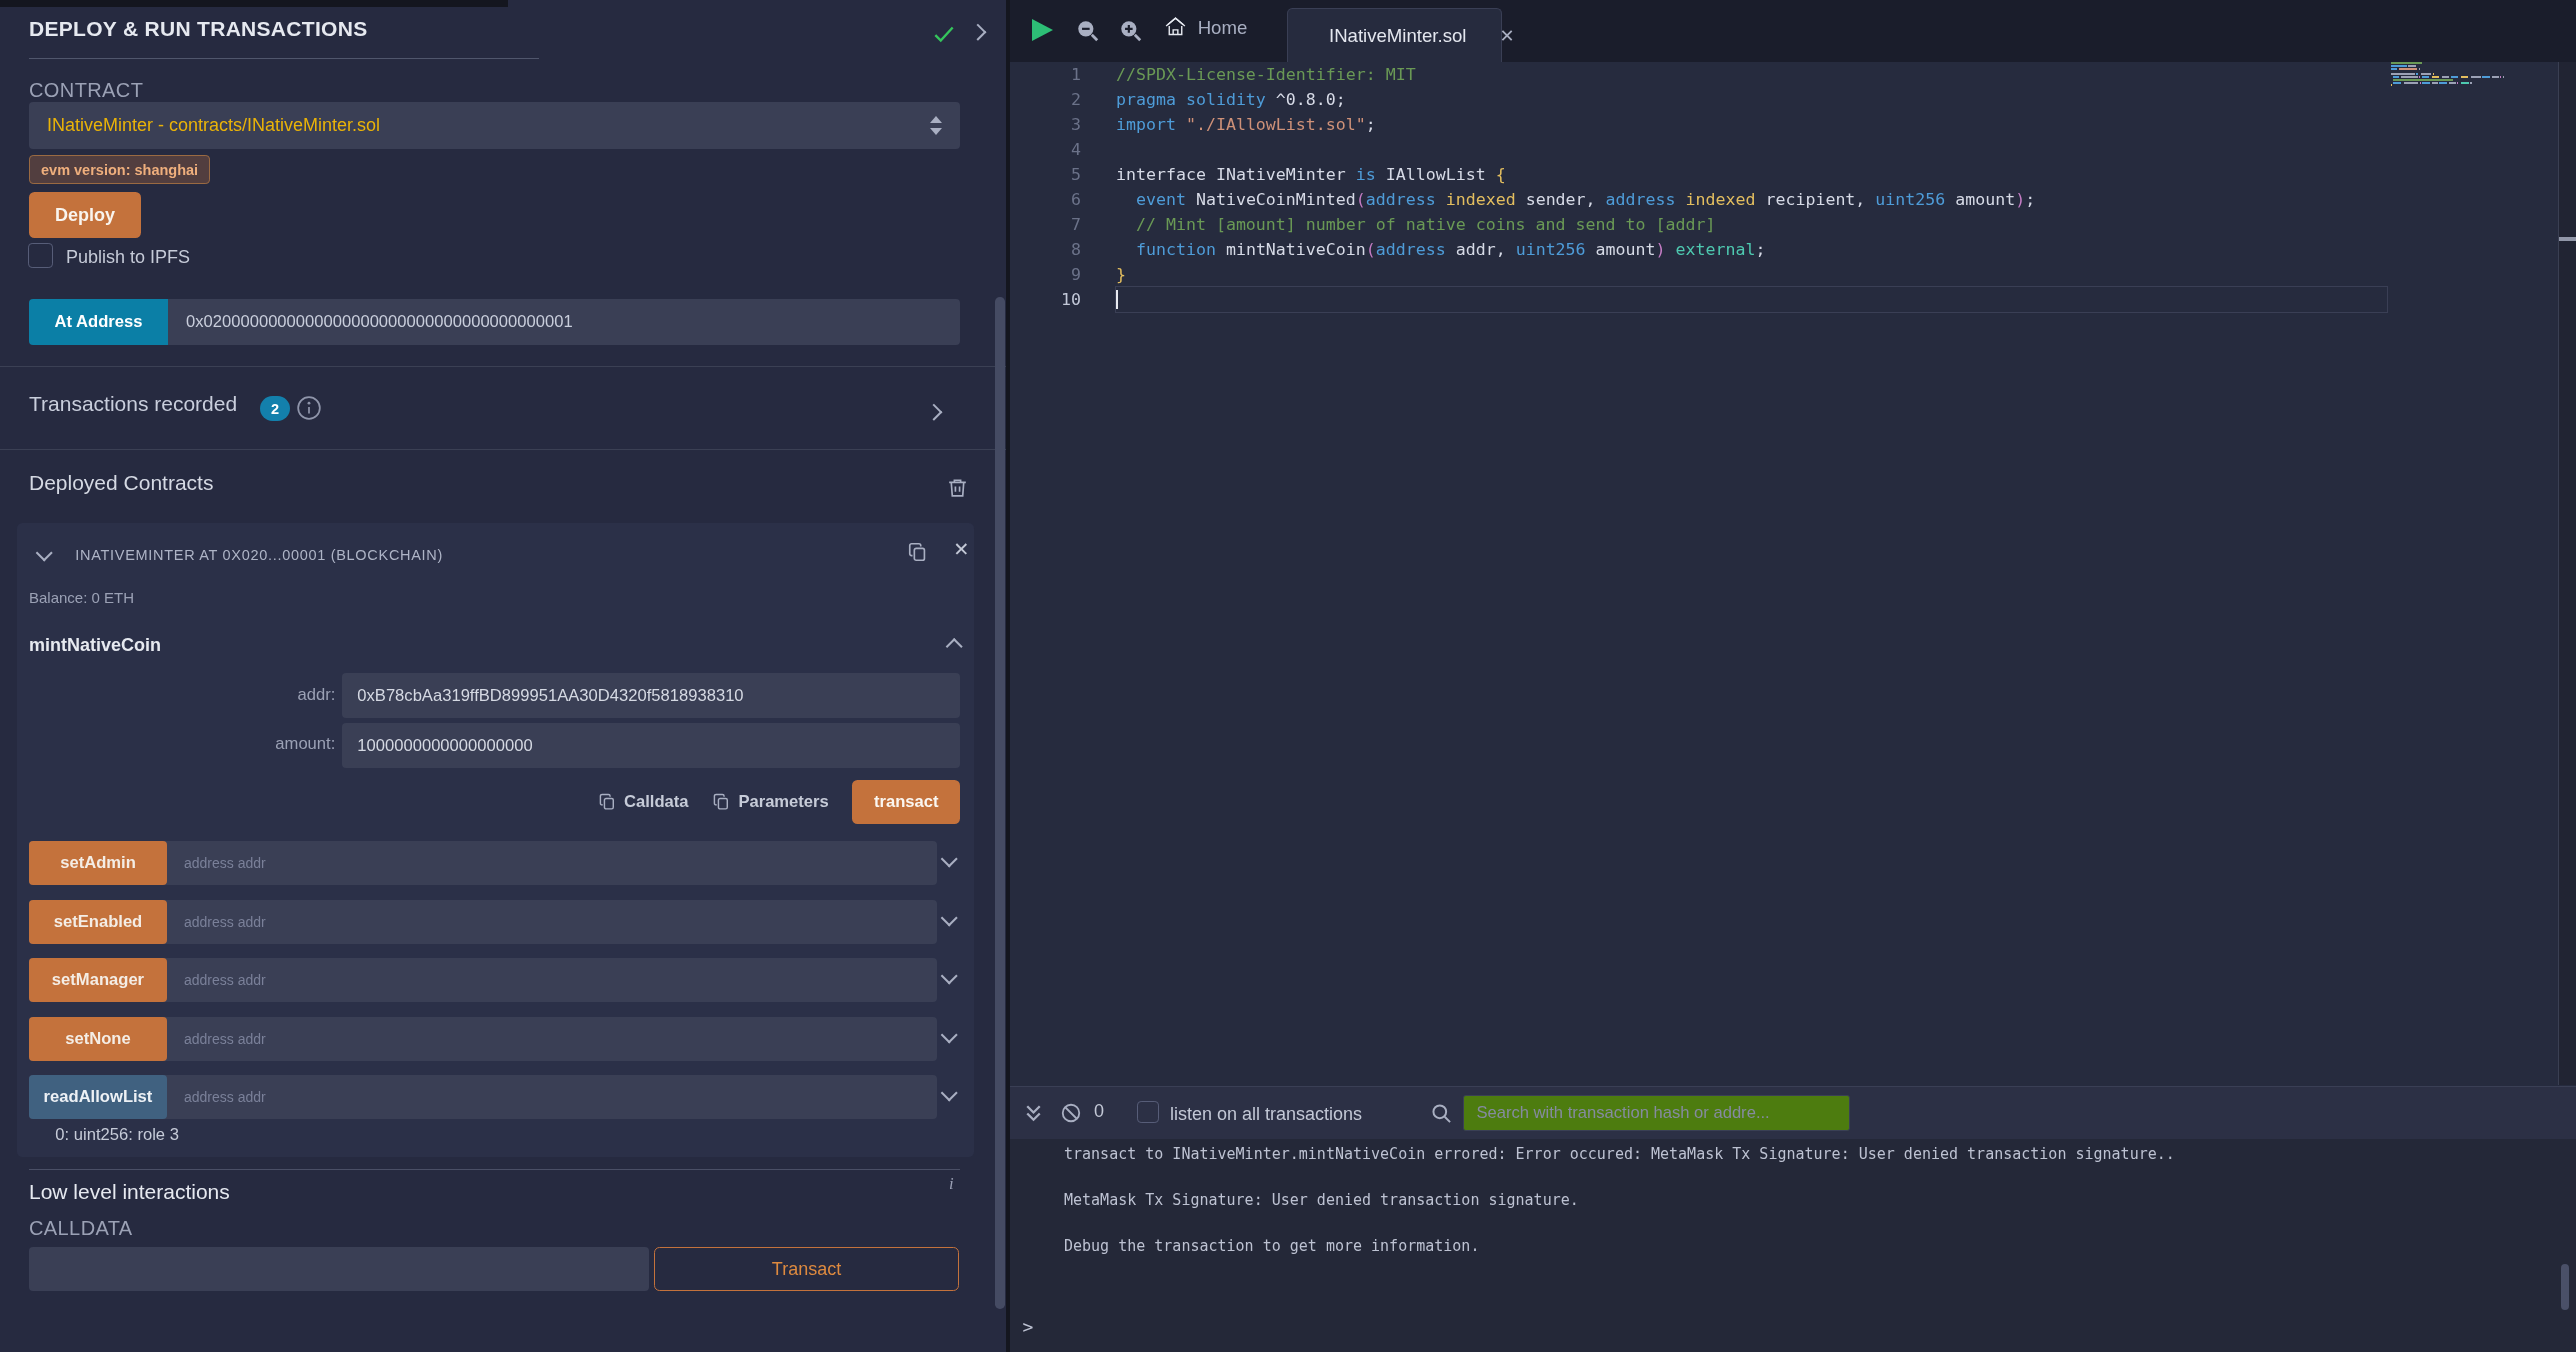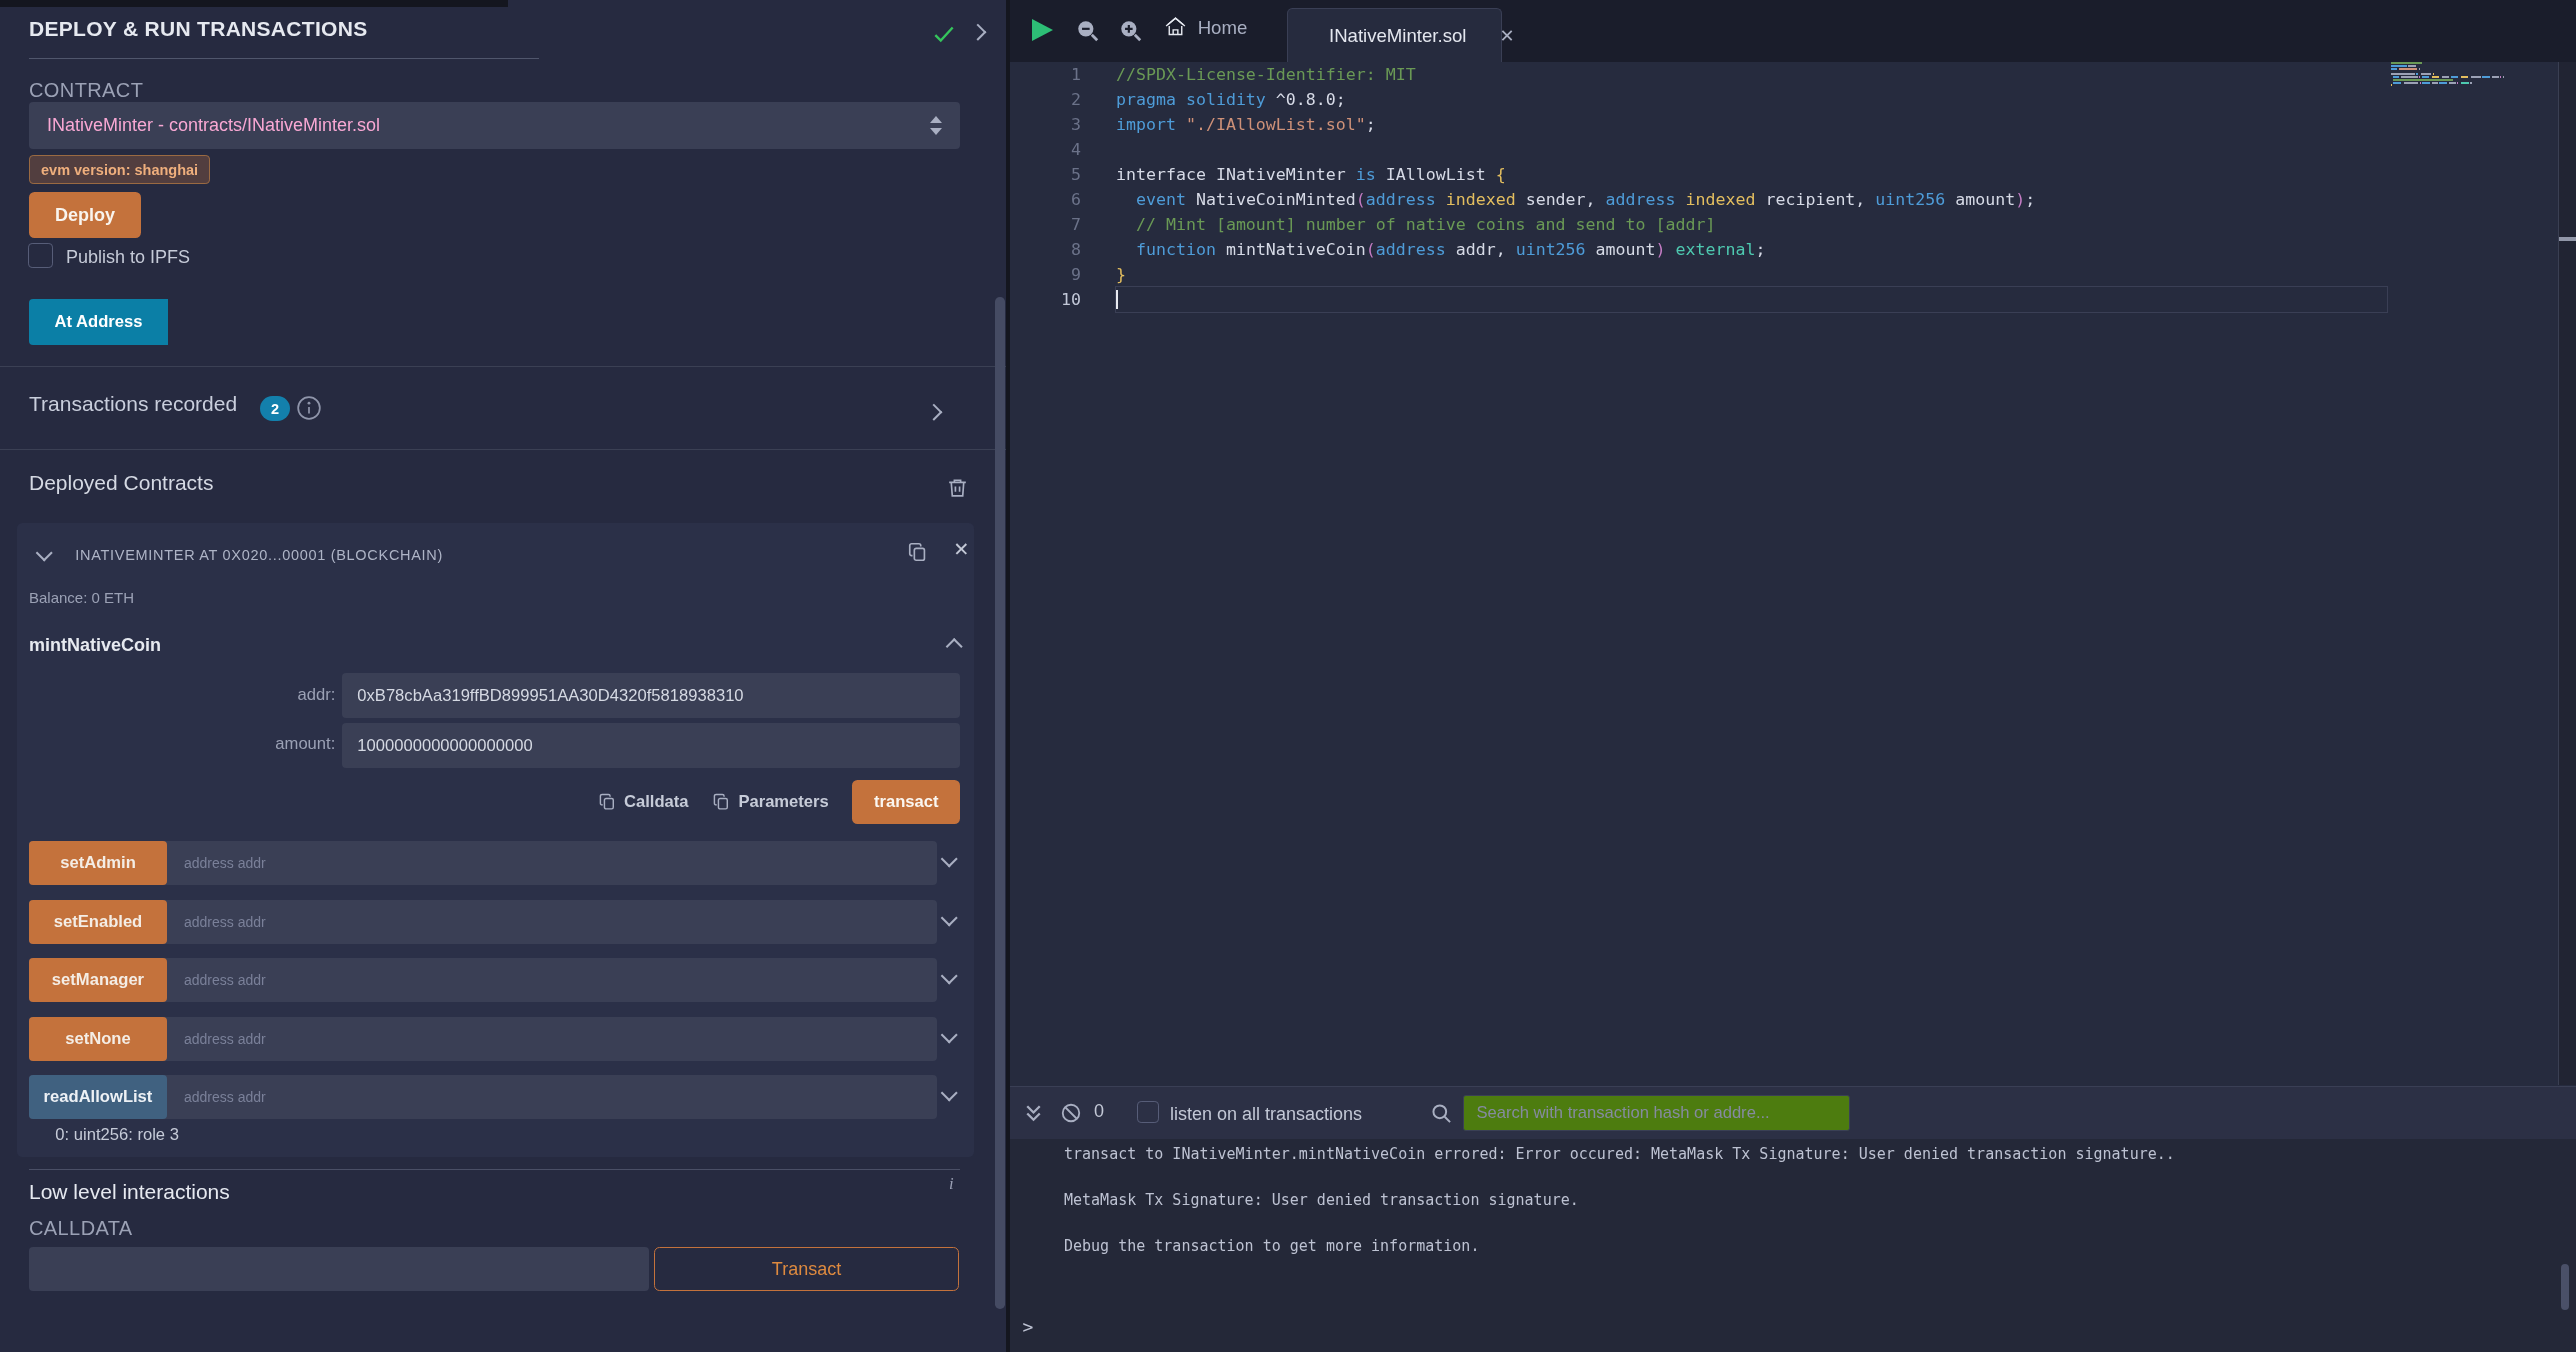--- a/index.html
+++ b/index.html
@@ -14,38 +14,38 @@
 
   .abs { position:absolute; }
   .p-title { left:29px; top:16.6px; font-size:21px; font-weight:700; color:#E6E9F0; letter-spacing:0.3px; }
   .icon-btn { cursor:pointer; }
   .p-underline { left:29px; top:58px; width:510px; height:1.4px; background:#50566C; }
   .form-label { font-size:20px; color:#9BA1B5; letter-spacing:0.4px; }
   .lbl-contract { left:29px; top:79px; }
 
   .select { left:29px; top:102px; width:931px; height:47px; background:#3A3F55; border-radius:4.1px;
             display:flex; align-items:center; padding:0 18px; cursor:pointer; }
-  .select .sel-text { font-size:18px; color:#f9a8d4; flex:1; white-space:nowrap; overflow:hidden; }
+  .select .sel-text { font-size:18px; color:#eab308; flex:1; white-space:nowrap; overflow:hidden; }
   .stepper { display:flex; flex-direction:column; align-items:center; }
   .tri-up { width:0; height:0; border-left:6.2px solid transparent; border-right:6.2px solid transparent;
             border-bottom:7.6px solid #A9AFC2; margin-bottom:4.8px; }
   .tri-down { width:0; height:0; border-left:6.2px solid transparent; border-right:6.2px solid transparent;
               border-top:7.6px solid #A9AFC2; }
 
   .badge-evm { left:29px; top:155px; display:inline-block; padding:5.5px 11px; border:1.4px solid #9A6A42;
                background:rgba(196,114,60,.28); border-radius:4.1px; font-size:14.5px; font-weight:700; color:#EFAF7D; }
 
   .btn { border:none; border-radius:5.5px; cursor:pointer; font-family:"Liberation Sans",sans-serif; }
   .btn-deploy { left:29px; top:192px; width:112px; height:46px; background:#C4723C; color:#F9F4EE;
                 font-size:18px; font-weight:700; }
   .cb { width:25px; height:25px; border:1.4px solid #575D78; border-radius:4.1px; background:transparent; cursor:pointer; }
   .cb-publish { left:28px; top:243px; }
   .lbl-publish { left:66px; top:247px; font-size:18px; color:#C6CBD8; }
 
-  .ataddr { left:29px; top:299px; width:931px; height:46px; display:flex; border-radius:4.1px; overflow:hidden;flex-direction:column; }
+  .ataddr { left:29px; top:299px; width:931px; height:46px; display:flex; border-radius:4.1px; overflow:hidden; }
   .btn-ataddr { width:139px; height:46px; background:#0B7FA6; color:#FFFFFF; font-size:16.6px; font-weight:700;
                 border:none; cursor:pointer; flex:none; }
   .ataddr input { flex:1; background:#3A3F55; border:none; outline:none; color:#C9CEDC;
                   font-size:16.6px; padding:0 18px; font-family:"Liberation Sans",sans-serif; }
 
   .hr { left:0; width:1006px; height:1.4px; background:#3B4054; }
   .tr-title { left:29px; top:392px; font-size:21px; color:#C9CEDC; }
   .badge-count { left:260px; top:396px; width:30px; height:25px; border-radius:12.4px; background:#1380AC;
                  color:#fff; font-size:14.5px; font-weight:700; display:flex; align-items:center; justify-content:center; cursor:pointer; }
   .sec-title { font-size:21px; color:#D5D9E3; }

